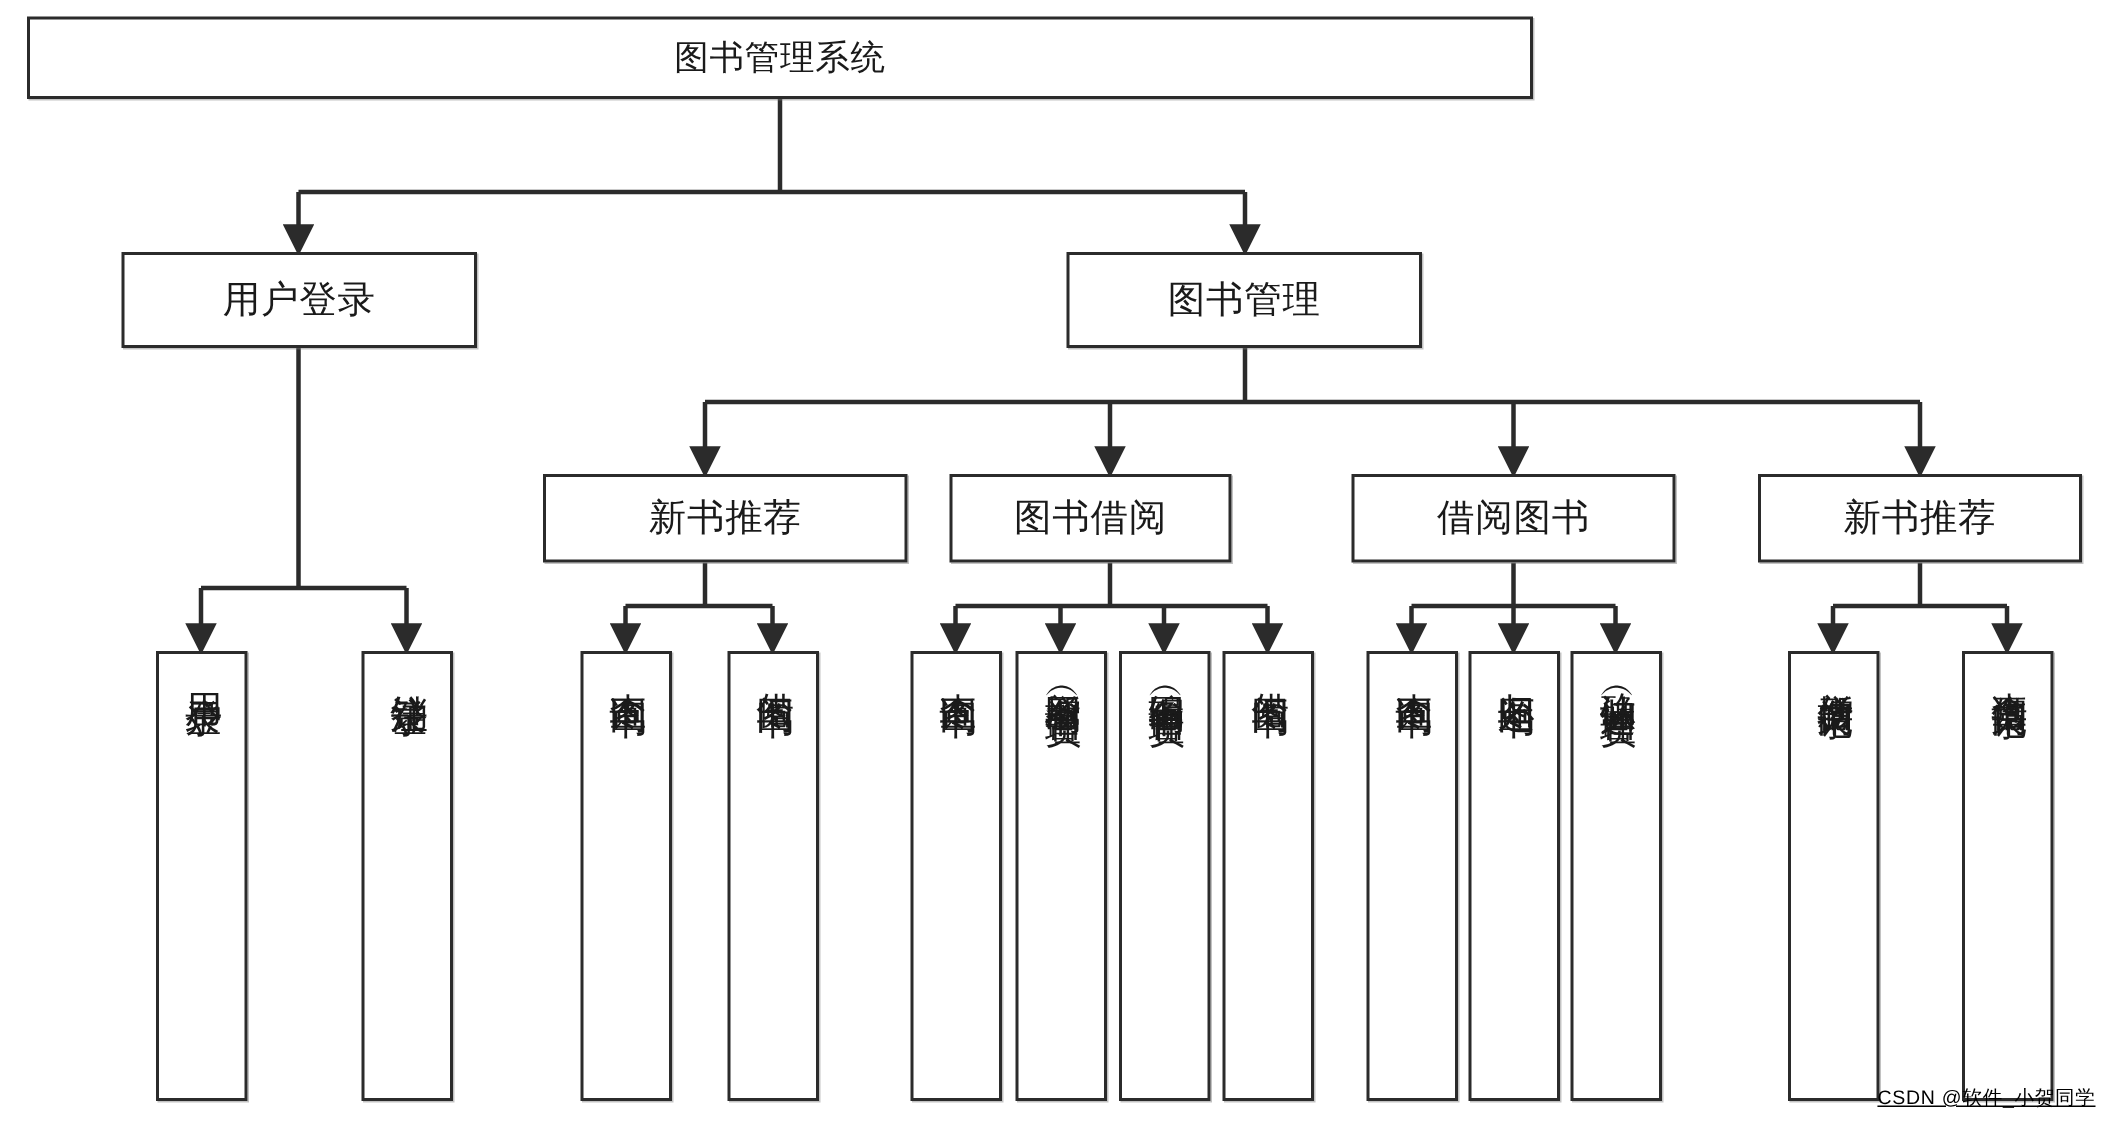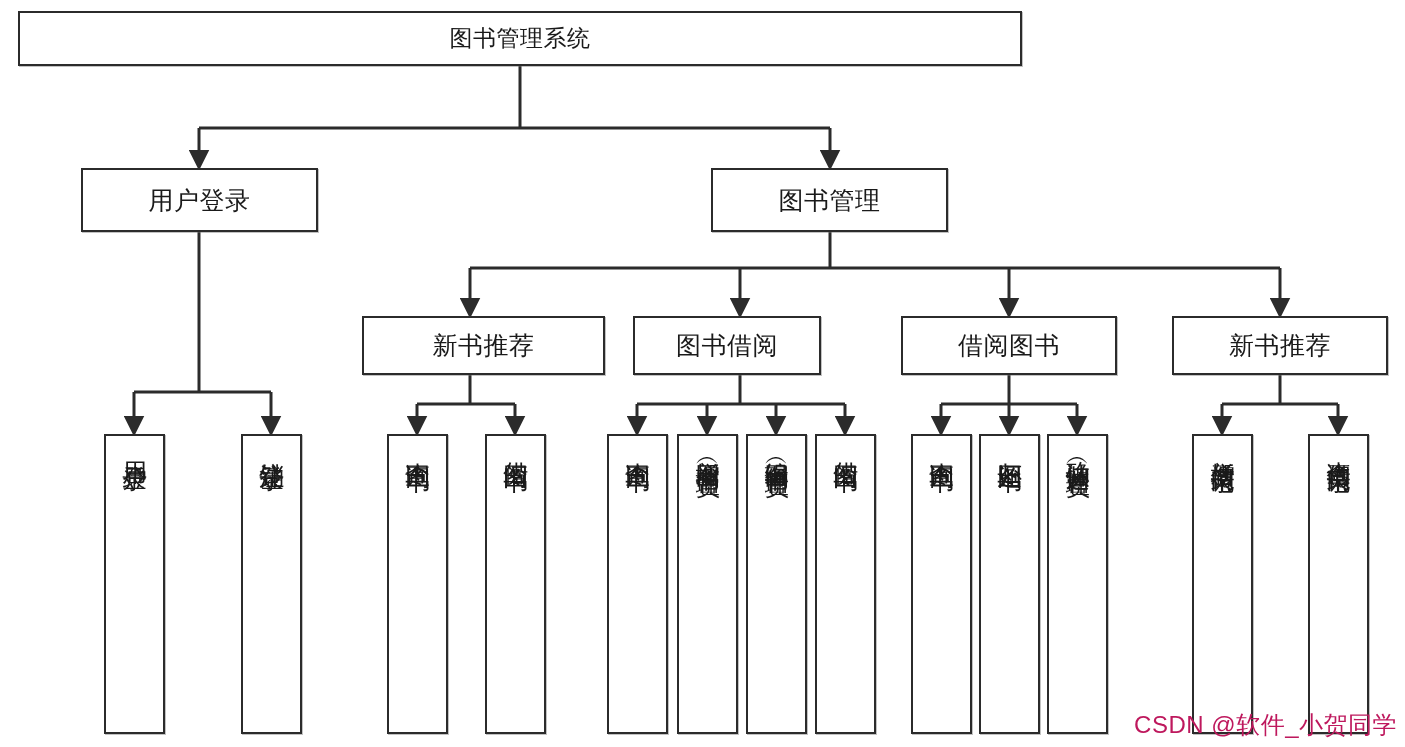--- a/index.html
+++ b/index.html
@@ -62,24 +62,25 @@
     letter-spacing: 2px;
     white-space: nowrap;
   }
   .node.v.tall .lbl {
     font-size: 24px;
   }
   .watermark {
     position: absolute;
     right: 8px;
     bottom: 6px;
-    font-size: 24px;
-    color: #be185d;
+    font-size: 13px;
+    color: #000000;
     white-space: nowrap;
     letter-spacing: 0.5px;
+    text-decoration: underline;
   }
 </style>
 </head>
 <body>
 
 <div id="canvas">
 
   <svg id="edges" width="1405" height="747" viewBox="0 0 1405 747">
     <defs>
       <marker id="arrow" viewBox="0 0 12 12" refX="6" refY="6" markerWidth="7" markerHeight="7" orient="auto-start-reverse">

